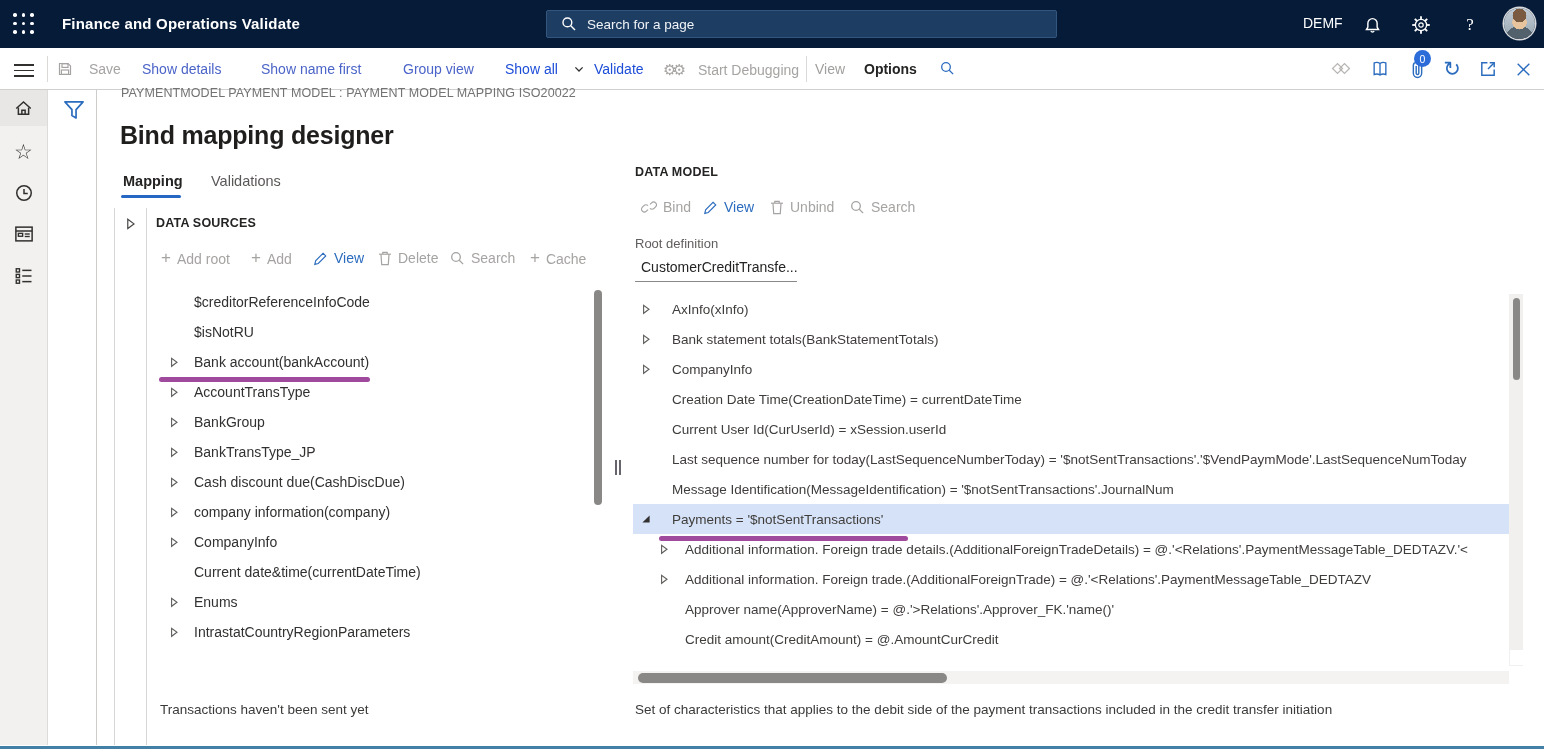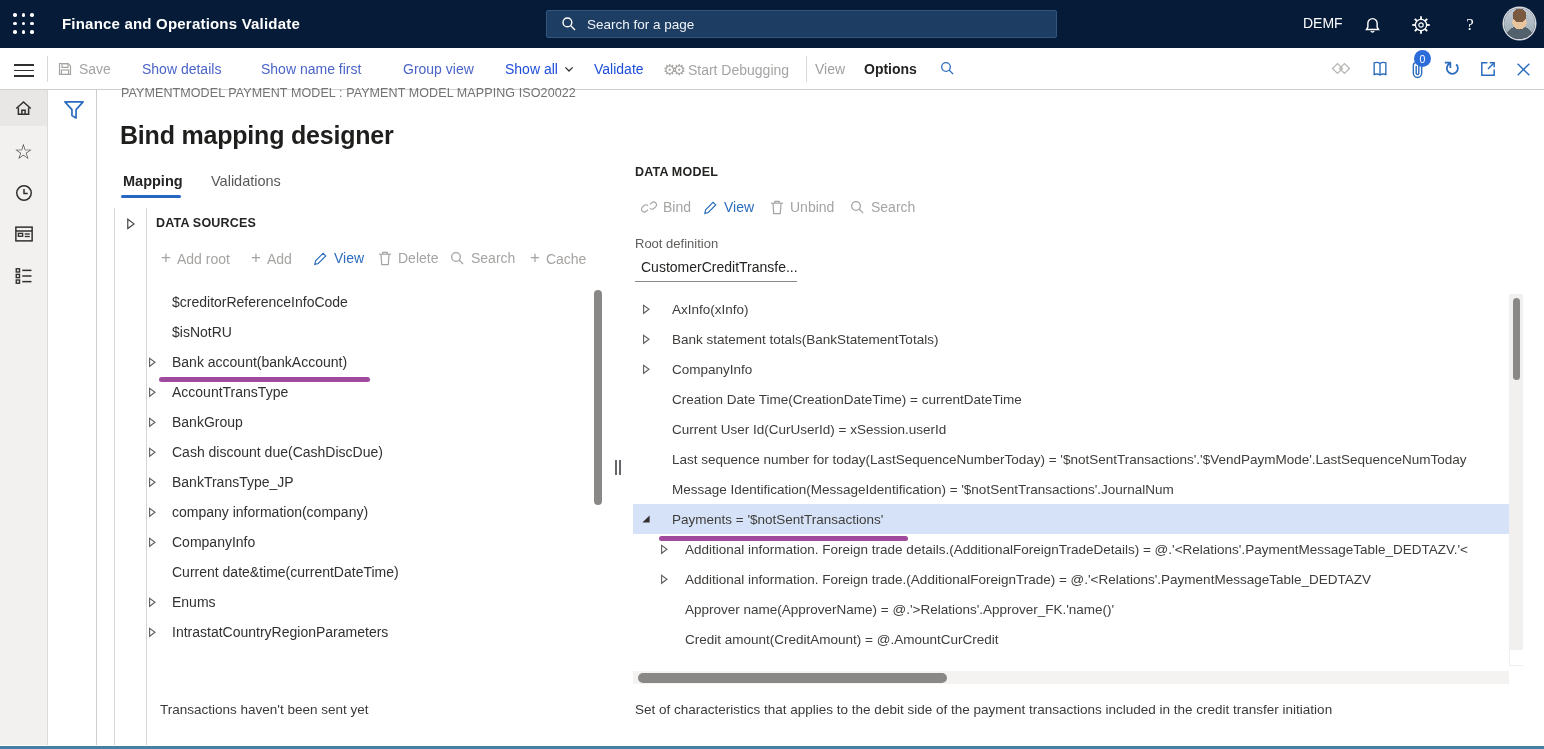--- a/index.html
+++ b/index.html
@@ -24,21 +24,21 @@
     radial-gradient(circle at 50% 46%, #e8c49e 0 31%, rgba(0,0,0,0) 32%),
     radial-gradient(circle at 50% 105%, #53616d 0 40%, rgba(0,0,0,0) 41%),
     linear-gradient(180deg, #c3cdd6, #97a5b0);
   box-shadow:0 0 0 1.5px rgba(240,240,240,.9); }
 
 
 #cmdbar { position:absolute; left:0; top:48px; width:1544px; height:42px; background:#fff; border-bottom:1px solid #d1cfce; }
 #hamburger { position:absolute; left:14px; top:16px; width:20px; height:12px; }
 #hamburger i { display:block; height:1.5px; background:#32302f; margin-bottom:4.2px; }
 .vdiv { position:absolute; top:8px; height:26px; width:1px; background:#dbd9d7; }
-.cmd { position:absolute; top:13px; font-size:14px; white-space:nowrap; display:flex; align-items:center; gap:6px; }
+.cmd { position:absolute; top:13px; font-size:14px; white-space:nowrap; display:flex; align-items:center; gap:16px; }
 .cmd.disabled { color:#a6a4a2; }
 .cmd.accent { color:#4b64c8; }
 .cmd.normal { color:#1d4ed8; }
 .cmd.muted { color:#a19f9d; }
 .cmd.strong { color:#252423; font-weight:700; }
 .cmd.blue { color:#2b6cbe; }
 .cmd .dbg { font-size:15px; letter-spacing:-4px; }
 #cmd-right .ricon { position:absolute; top:10px; width:22px; height:22px; display:flex; align-items:center; justify-content:center; color:#2b6cbe; }
 #badge { position:absolute; left:1414px; top:2px; width:17px; height:17px; border-radius:50%; background:#2b6cd9; color:#fff; font-size:10.5px; display:flex; align-items:center; justify-content:center; z-index:3; }
 
@@ -71,21 +71,21 @@
 .tree-row .chev { width:12px; display:flex; align-items:center; justify-content:center; flex:none; }
 .tree-row.selected { background:#d6e2f7; }
 
 
 #ds-collapse-line1 { position:absolute; left:114px; top:208px; width:1px; height:537px; background:#d8d6d4; }
 #ds-collapse-line2 { position:absolute; left:146px; top:208px; width:1px; height:537px; background:#d8d6d4; }
 #ds-collapse-arrow { position:absolute; left:125px; top:218px; }
 #ds-header { left:156px; top:216px; }
 #ds-toolbar .ptool { top:250px; }
 #ds-tree { position:absolute; left:146px; top:287px; width:446px; font-size:14px; color:#323130; }
-#ds-tree .tree-row { }
+#ds-tree .tree-row { padding-left:22px; }
 #ds-tree .chev { margin-right:10px; }
 #ds-tree .lbl { padding-left:4px; }
 #ds-tree .tree-row.selected .lblbox { border:1.5px solid #3b76c2; padding:3px 8px 3px 3px; margin-left:-4px; }
 #ds-underline { position:absolute; left:159px; top:377px; width:211px; height:5px; background:#a04a9d; border-radius:3px; z-index:2; }
 #ds-scroll { position:absolute; left:594px; top:290px; width:8px; height:215px; background:#8a8886; border-radius:4px; }
 #ds-footer { position:absolute; left:160px; top:702px; font-size:13.5px; color:#3b3a39; }
 
 
 #splitter { position:absolute; left:615px; top:460px; width:8px; height:15px; }
 #splitter i { display:inline-block; width:1.5px; height:15px; background:#68646b; margin-right:2.5px; }
@@ -389,29 +389,29 @@
           </svg>
         </span>
         <span class="lbl">BankGroup</span>
       </div>
       <div class="tree-row">
         <span class="chev">
           <svg width="10" height="11" viewBox="0 0 10 11">
             <path d="M2.6 1.3v8L8 5.3z" fill="none" stroke="#605e5c" stroke-width="1.1"></path>
           </svg>
         </span>
+        <span class="lbl">BankTransType_JP</span>
+      </div>
+      <div class="tree-row">
+        <span class="chev">
+          <svg width="10" height="11" viewBox="0 0 10 11">
+            <path d="M2.6 1.3v8L8 5.3z" fill="none" stroke="#605e5c" stroke-width="1.1"></path>
+          </svg>
+        </span>
         <span class="lbl">Cash discount due(CashDiscDue)</span>
-      </div>
-      <div class="tree-row">
-        <span class="chev">
-          <svg width="10" height="11" viewBox="0 0 10 11">
-            <path d="M2.6 1.3v8L8 5.3z" fill="none" stroke="#605e5c" stroke-width="1.1"></path>
-          </svg>
-        </span>
-        <span class="lbl">BankTransType_JP</span>
       </div>
       <div class="tree-row">
         <span class="chev">
           <svg width="10" height="11" viewBox="0 0 10 11">
             <path d="M2.6 1.3v8L8 5.3z" fill="none" stroke="#605e5c" stroke-width="1.1"></path>
           </svg>
         </span>
         <span class="lbl">company information(company)</span>
       </div>
       <div class="tree-row">

